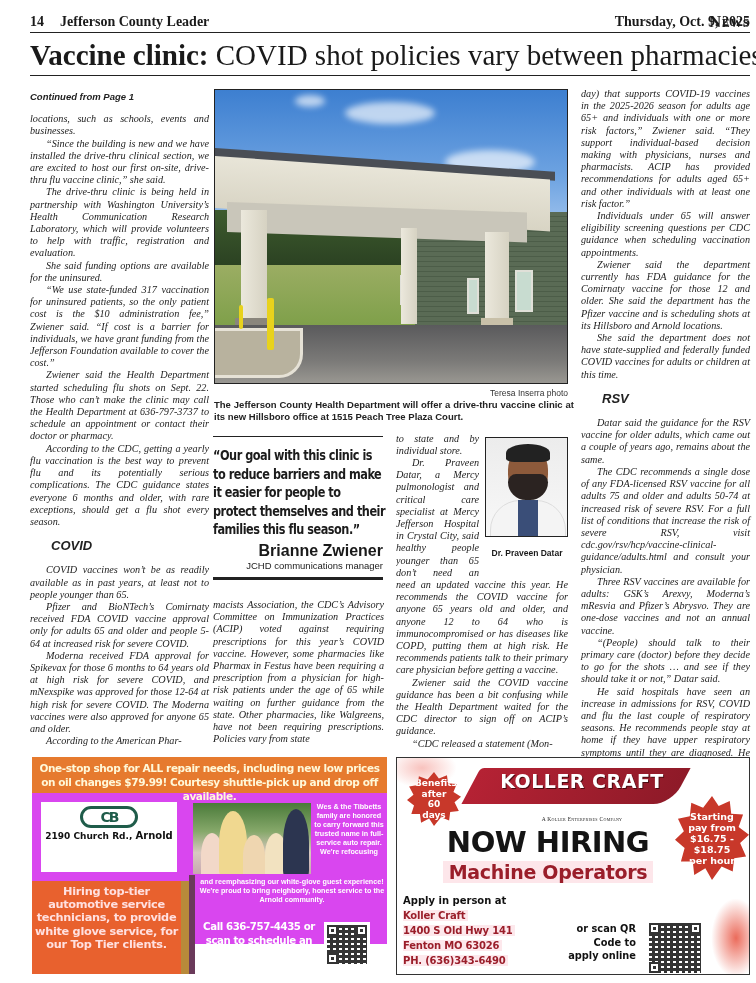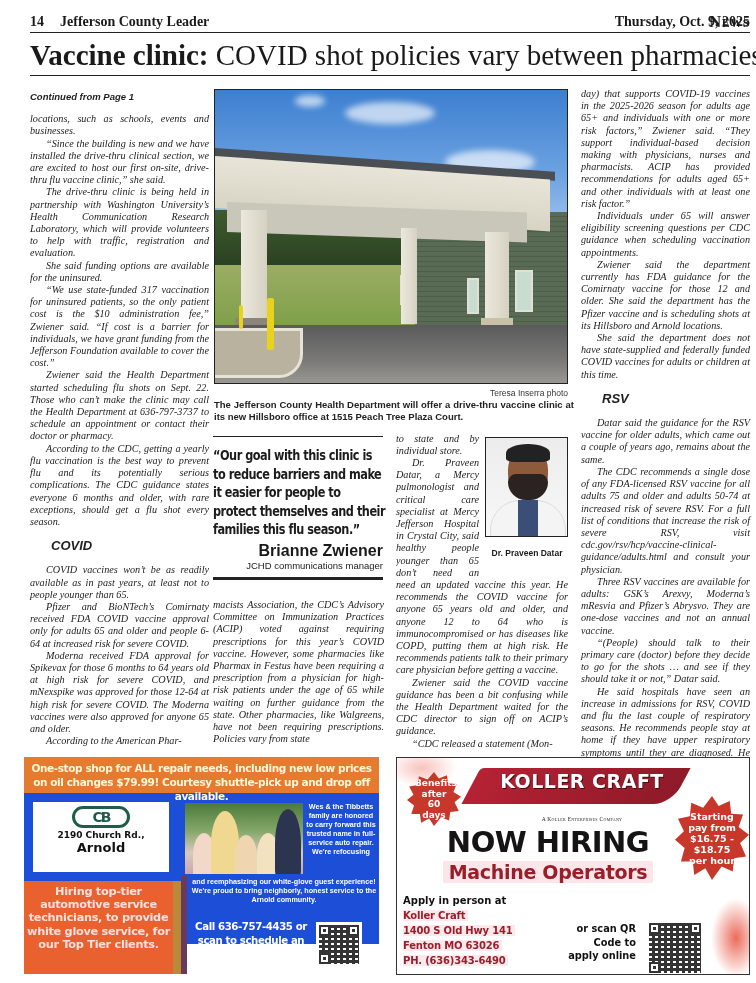--- a/index.html
+++ b/index.html
@@ -46,27 +46,27 @@
 
   .headshot { position: absolute; left: 485px; top: 437px; width: 83px; height: 100px; border: 1px solid #222; overflow: hidden; background: linear-gradient(180deg, #ececec, #f8f8f8); }
   .headshot .head { position: absolute; left: 22px; top: 10px; width: 40px; height: 48px; background: #8d5a3b; border-radius: 45% 45% 45% 45%; }
   .headshot .hair { position: absolute; left: 20px; top: 6px; width: 44px; height: 18px; background: #222; border-radius: 50% 50% 20% 20%; }
   .headshot .beard { position: absolute; left: 22px; top: 36px; width: 40px; height: 26px; background: #2b2321; border-radius: 10px 10px 22px 22px; }
   .headshot .coat { position: absolute; left: 4px; top: 62px; width: 76px; height: 40px; background: #f4f4f4; border-radius: 30px 30px 0 0; border: 1px solid #ddd; }
   .headshot .shirt { position: absolute; left: 32px; top: 62px; width: 20px; height: 40px; background: #3a4e78; }
   .headshot-cap { position: absolute; left: 485px; top: 548px; width: 84px; font-family: "Liberation Sans", sans-serif; font-weight: bold; font-size: 8.5px; text-align: center; }
 
   
-  .ad-cb { position: absolute; left: 24px; top: 757px; width: 355px; height: 187px; background: #1d4ed8; }
+  .ad-cb { position: absolute; left: 32px; top: 757px; width: 355px; height: 187px; background: #d946ef; }
   .ad-cb .banner { position: absolute; left: 0; top: 0; width: 355px; height: 36px; background: #e67a2e; color: #fff8d8; font-family: "DejaVu Sans", sans-serif; font-weight: bold; font-size: 10.5px; line-height: 14px; text-align: center; padding-top: 4px; letter-spacing: -0.4px; }
   .ad-cb .logo-box { position: absolute; left: 9px; top: 45px; width: 136px; height: 70px; background: #fff; text-align: center; }
   .ad-cb .logo-mark { width: 58px; height: 22px; margin: 4px auto 2px; border: 3px solid #1f5c4a; border-radius: 14px; display: flex; align-items: center; justify-content: center; font-family: "DejaVu Sans", sans-serif; font-weight: bold; color: #1f5c4a; font-size: 14px; letter-spacing: -2px; }
   .ad-cb .logo-name { font-family: "DejaVu Serif", serif; font-size: 12px; line-height: 13px; color: #222; }
   .ad-cb .logo-addr { font-family: "DejaVu Sans", sans-serif; font-weight: bold; font-size: 9px; color: #111; margin-top: 1px; }
-  .ad-cb .logo-addr small { font-size: 13px; }
+  .ad-cb .logo-addr small { font-size: 10px; }
   .ad-cb .family { position: absolute; left: 161px; top: 46px; width: 118px; height: 71px; background: linear-gradient(180deg, #4a7a3a, #86a86a 40%, #d8c8c0 70%, #c8a8b0); overflow: hidden; }
   .ad-cb .family .p { position: absolute; border-radius: 50% 50% 10% 10%; }
   .ad-cb .blurb { position: absolute; left: 282px; top: 45px; width: 70px; color: #fff; font-family: "Liberation Sans", sans-serif; font-weight: bold; font-size: 7.2px; line-height: 9px; text-align: center; }
   .ad-cb .blurb2 { position: absolute; left: 165px; top: 120px; width: 190px; color: #fff; font-family: "Liberation Sans", sans-serif; font-weight: bold; font-size: 7.2px; line-height: 9px; text-align: center; }
   .ad-cb .hiring { position: absolute; left: 0; top: 124px; width: 157px; height: 93px; background: #e8612e; border-right: 8px solid #b88a3a; color: #ffe0e0; font-family: "DejaVu Sans", sans-serif; font-weight: bold; font-size: 11.3px; line-height: 13.2px; text-align: center; padding-top: 4px; letter-spacing: -0.3px; }
   .ad-cb .hiring-strip { position: absolute; left: 157px; top: 118px; width: 6px; height: 99px; background: #6a3a5a; }
   .ad-cb .call { position: absolute; left: 168px; top: 163px; width: 118px; color: #fff; font-family: "DejaVu Sans", sans-serif; font-weight: bold; font-size: 10.2px; line-height: 13.5px; text-align: center; letter-spacing: -0.4px; }
   .ad-cb .qr { position: absolute; left: 292px; top: 165px; width: 46px; height: 45px; background: #fff; padding: 3px; }
 
   .qrgrid { width: 100%; height: 100%; background:
@@ -111,21 +111,21 @@
   <div class="continued">Continued from Page 1</div>
   <p class="noindent">locations, such as schools, events and businesses.</p>
   <p>“Since the building is new and we have installed the drive-thru clinical section, we are excited to host our first on-site, drive-thru flu vaccine clinic,” she said.</p>
   <p>The drive-thru clinic is being held in partnership with Washington University’s Health Communication Research Laboratory, which will provide volunteers to help with traffic, registration and evaluation.</p>
   <p>She said funding options are available for the uninsured.</p>
   <p>“We use state-funded 317 vaccination for uninsured patients, so the only patient cost is the $10 administration fee,” Zwiener said. “If cost is a barrier for individuals, we have grant funding from the Jefferson Foundation available to cover the cost.”</p>
   <p>Zwiener said the Health Department started scheduling flu shots on Sept. 22. Those who can’t make the clinic may call the Health Department at 636-797-3737 to schedule an appointment or contact their doctor or pharmacy.</p>
   <p>According to the CDC, getting a yearly flu vaccination is the best way to prevent flu and its potentially serious complications. The CDC guidance states everyone 6 months and older, with rare exceptions, should get a flu shot every season.</p>
   <div class="subhead">COVID</div>
   <p>COVID vaccines won’t be as readily available as in past years, at least not to people younger than 65.</p>
-  <p>Pfizer and BioNTech’s Comirnaty received FDA COVID vaccine approval only for adults 65 and older and people 6-64 at increased risk for severe COVID.</p>
+  <p>Pfizer and BioNTech’s Comirnaty received FDA COVID vaccine approval only for adults 65 and older and people 5-64 at increased risk for severe COVID.</p>
   <p>Moderna received FDA approval for Spikevax for those 6 months to 64 years old at high risk for severe COVID, and mNexspike was approved for those 12-64 at high risk for severe COVID. The Moderna vaccines were also approved for anyone 65 and older.</p>
   <p>According to the American Phar-</p>
 </div>
 
 <div class="photo">
   <div class="cloud" style="left:130px; top:12px; width:90px; height:22px;"></div>
   <div class="cloud" style="left:230px; top:60px; width:90px; height:24px;"></div>
   <div class="cloud" style="left:80px; top:5px; width:30px; height:12px;"></div>
   <div class="trees"></div>
   <div class="grass"></div>

